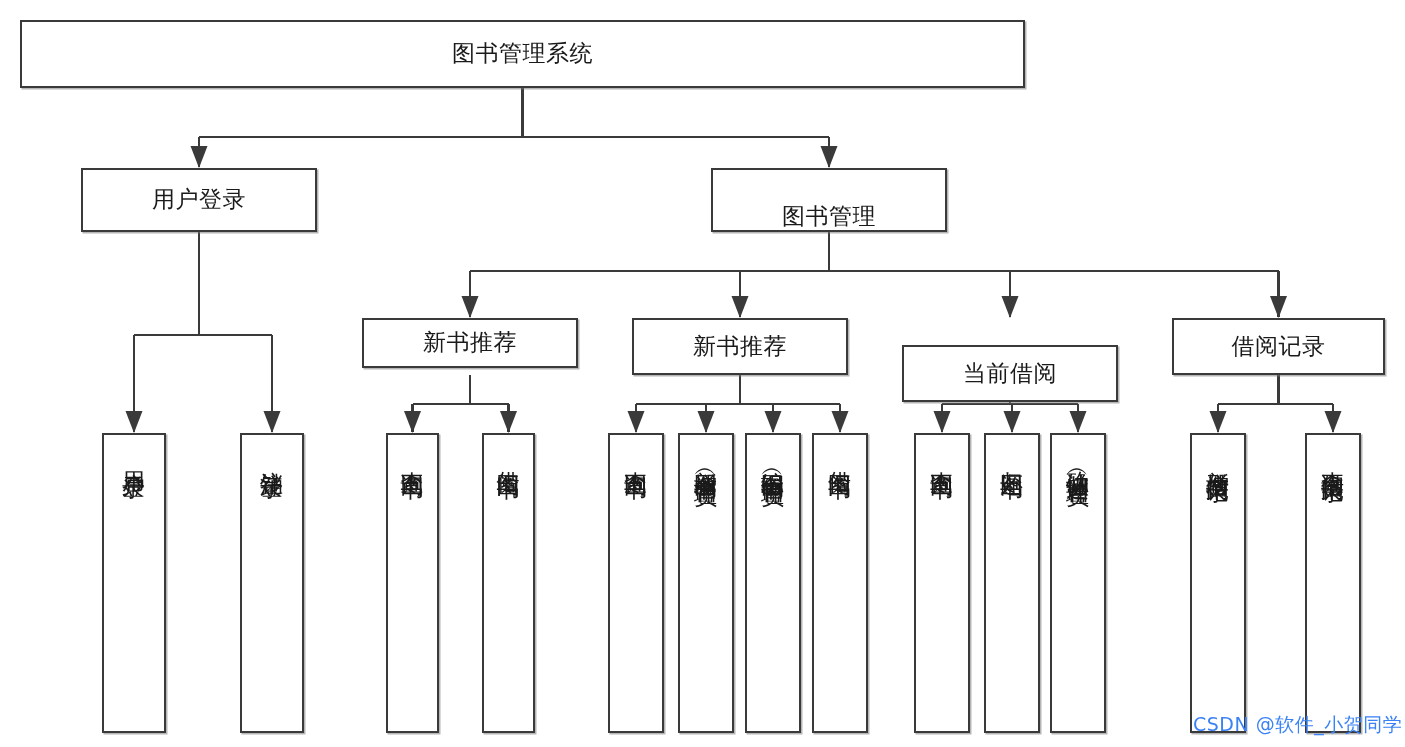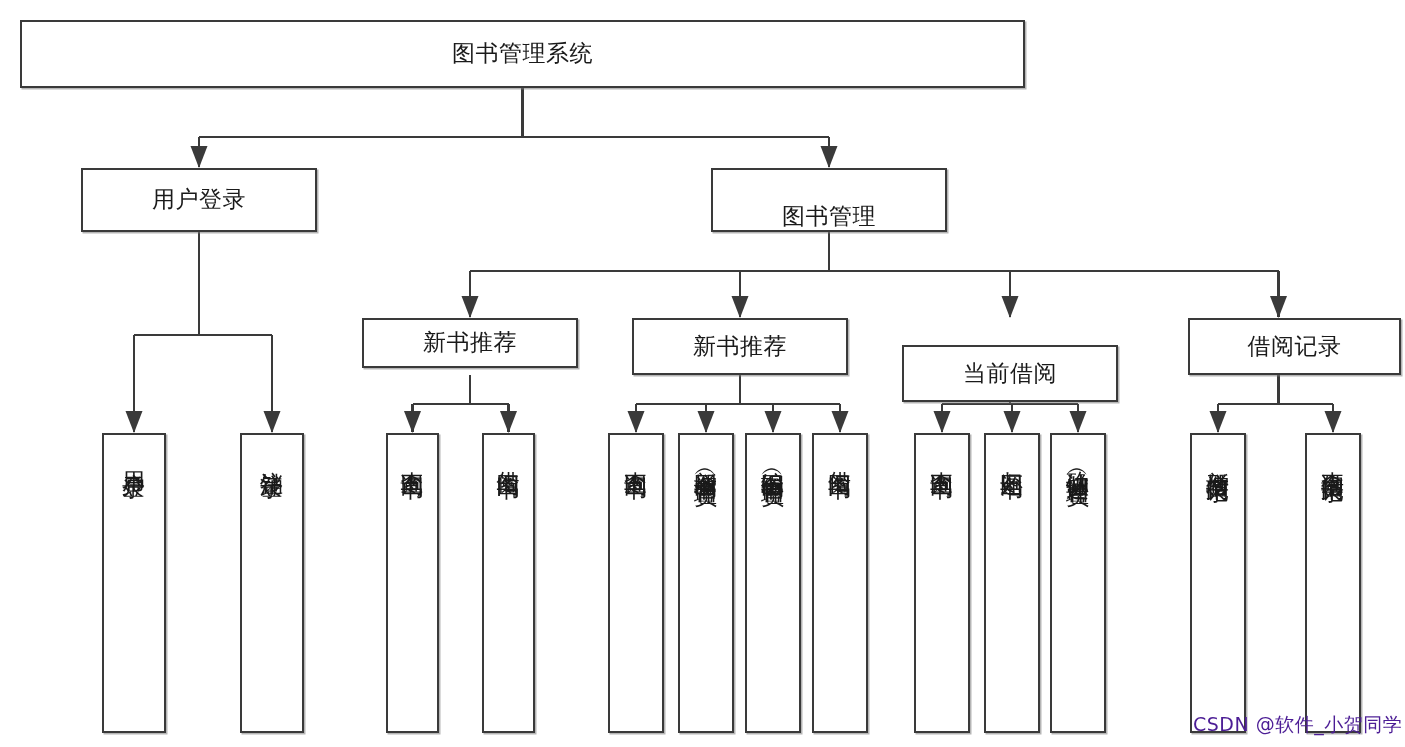--- a/index.html
+++ b/index.html
@@ -138,21 +138,21 @@
       </div>
       <div class="node horizontal" style="left: 362px; top: 318px; width: 216px; height: 50px; border-color: rgb(58, 58, 58); background: rgb(255, 255, 255); justify-content: center;">
         <span class="node-label" style="color: rgb(26, 26, 26);">新书推荐</span>
       </div>
       <div class="node horizontal" style="left: 632px; top: 318px; width: 216px; height: 57px; border-color: rgb(58, 58, 58); background: rgb(255, 255, 255);">
         <span class="node-label" style="color: rgb(26, 26, 26);">新书推荐</span>
       </div>
       <div class="node horizontal" style="left: 902px; top: 318px; width: 216px; height: 57px; border-color: rgb(58, 58, 58); background: rgb(255, 255, 255); margin-top: 27px;">
         <span class="node-label" style="color: rgb(26, 26, 26);">当前借阅</span>
       </div>
-      <div class="node horizontal" style="left: 1172px; top: 318px; width: 213px; height: 57px; border-color: rgb(58, 58, 58); background: rgb(255, 255, 255); margin-left: 16px;">
+      <div class="node horizontal" style="left: 1172px; top: 318px; width: 213px; height: 57px; border-color: rgb(58, 58, 58); background: rgb(255, 255, 255);">
         <span class="node-label" style="color: rgb(26, 26, 26);">借阅记录</span>
       </div>
       <div class="node vertical" style="left: 102px; top: 433px; width: 64px; height: 300px; border-color: rgb(58, 58, 58); background: rgb(255, 255, 255);">
         <span class="node-label" style="color: rgb(26, 26, 26);">用户登录</span>
       </div>
       <div class="node vertical" style="left: 240px; top: 433px; width: 64px; height: 300px; border-color: rgb(58, 58, 58); background: rgb(255, 255, 255);">
         <span class="node-label" style="color: rgb(26, 26, 26);">注销登录</span>
       </div>
       <div class="node vertical" style="left: 386px; top: 433px; width: 53px; height: 300px; border-color: rgb(58, 58, 58); background: rgb(255, 255, 255);">
         <span class="node-label" style="color: rgb(26, 26, 26);">查询图书</span>
@@ -181,14 +181,14 @@
       <div class="node vertical" style="left: 1050px; top: 433px; width: 56px; height: 300px; border-color: rgb(58, 58, 58); background: rgb(255, 255, 255);">
         <span class="node-label" style="color: rgb(26, 26, 26);">确认归还（管理员）</span>
       </div>
       <div class="node vertical" style="left: 1190px; top: 433px; width: 56px; height: 300px; border-color: rgb(58, 58, 58); background: rgb(255, 255, 255);">
         <span class="node-label" style="color: rgb(26, 26, 26);">新增借阅记录</span>
       </div>
       <div class="node vertical" style="left: 1305px; top: 433px; width: 56px; height: 300px; border-color: rgb(58, 58, 58); background: rgb(255, 255, 255);">
         <span class="node-label" style="color: rgb(26, 26, 26);">查询借阅记录</span>
       </div>
     </div>
-  <div class="watermark" style="left: 1193px; top: 712px; color: #4c1d95;">CSDN @软件_小贺同学</div>
+  <div class="watermark" style="left: 1193px; top: 712px; color: #3b82f6;">CSDN @软件_小贺同学</div>
 </div>
 
 </body></html>

